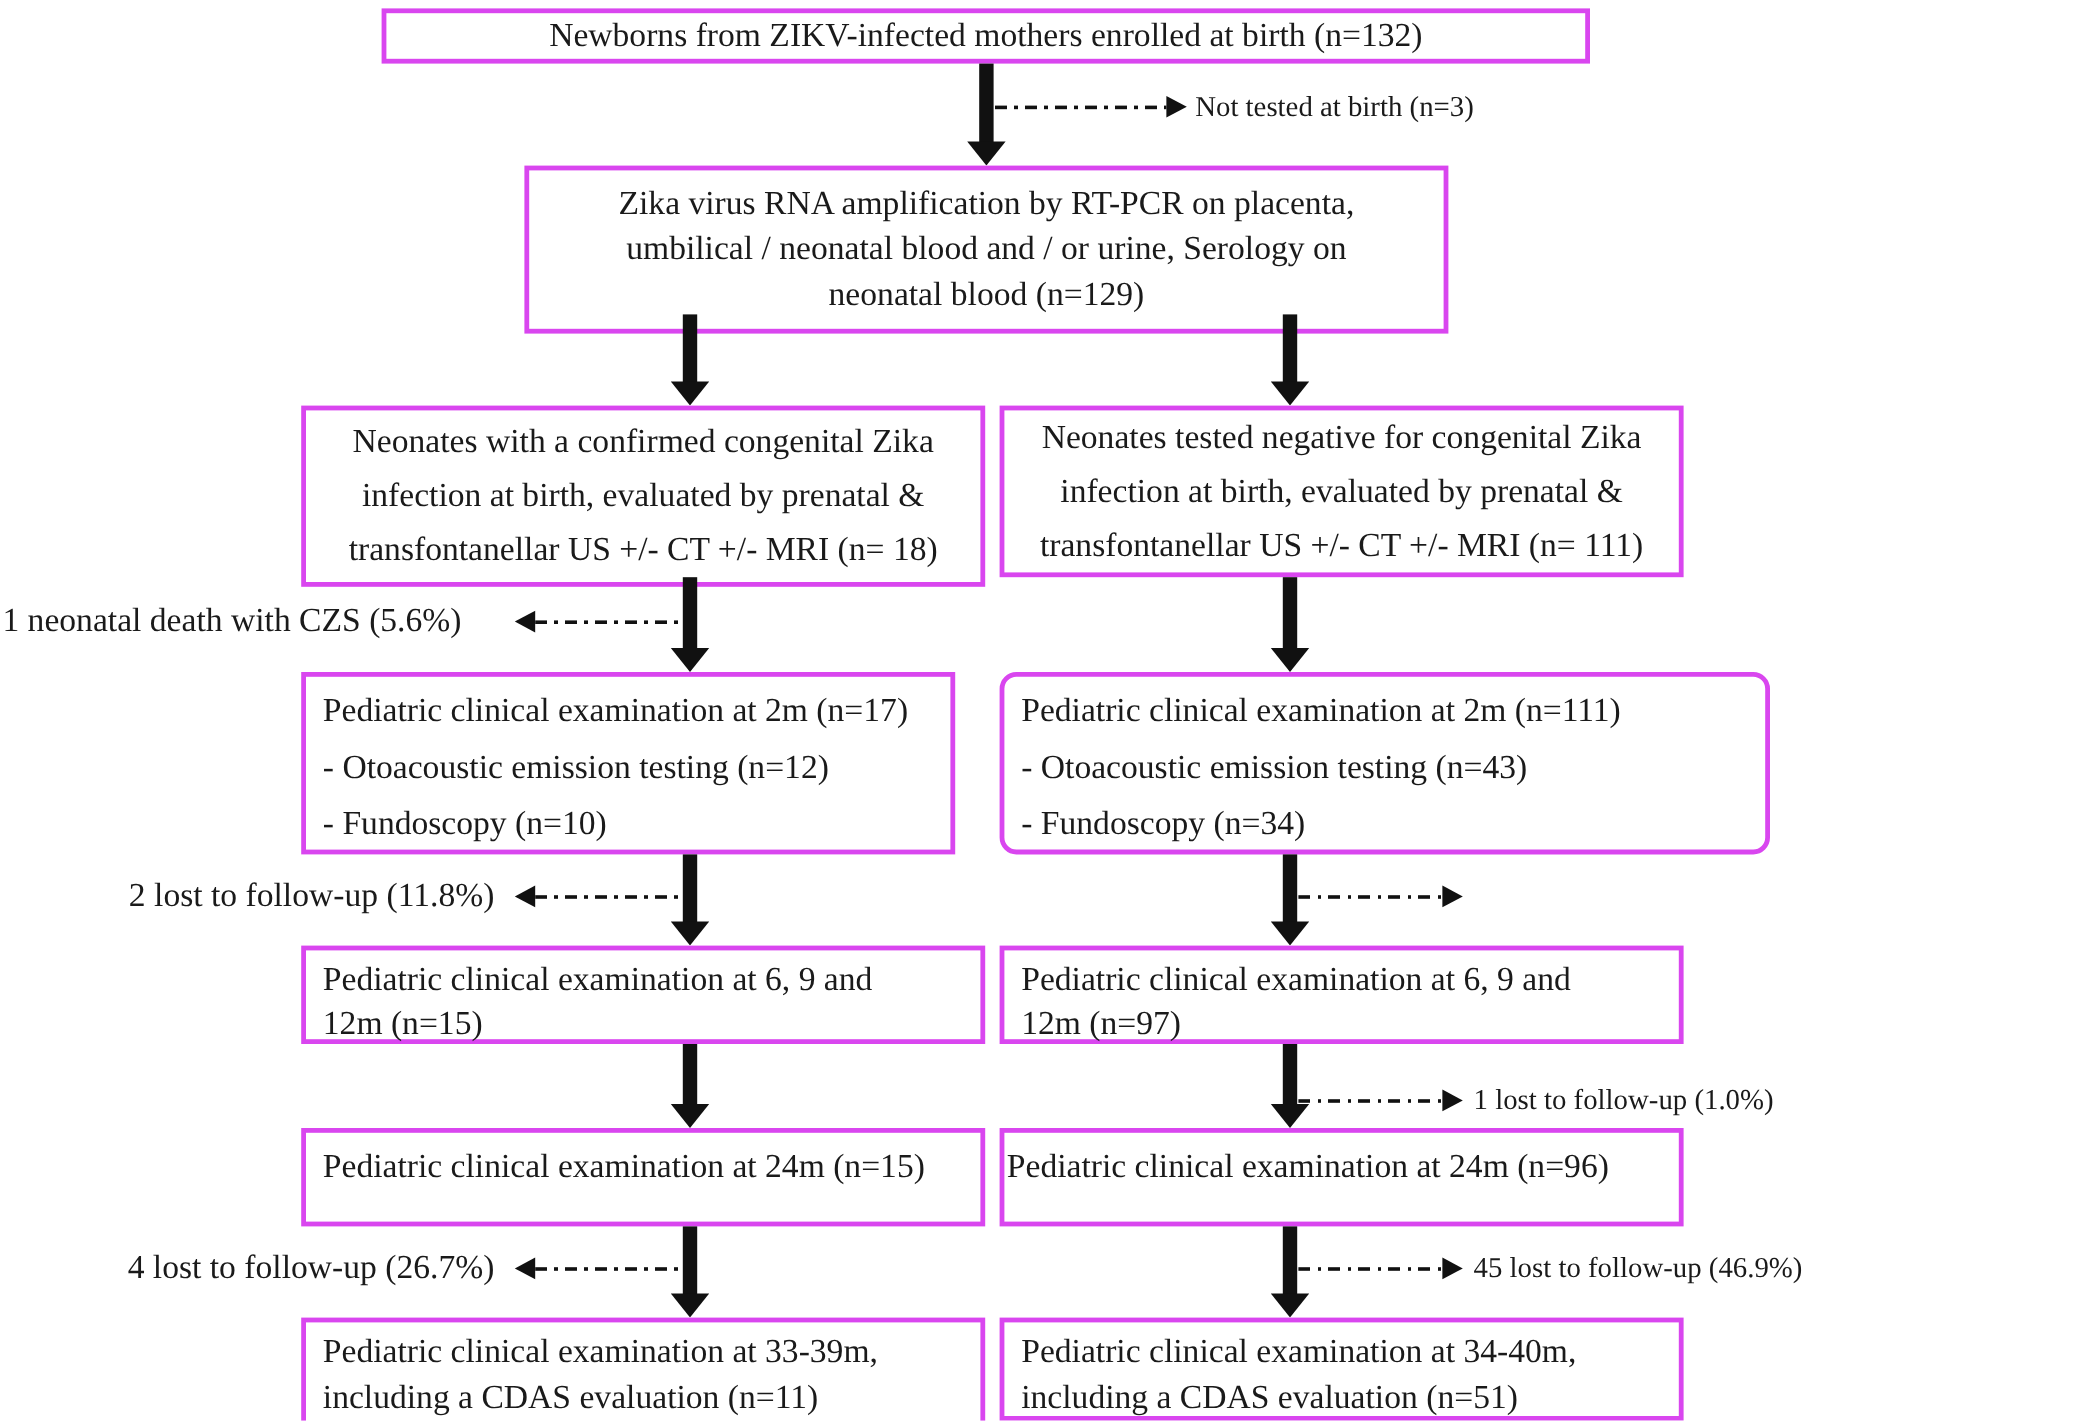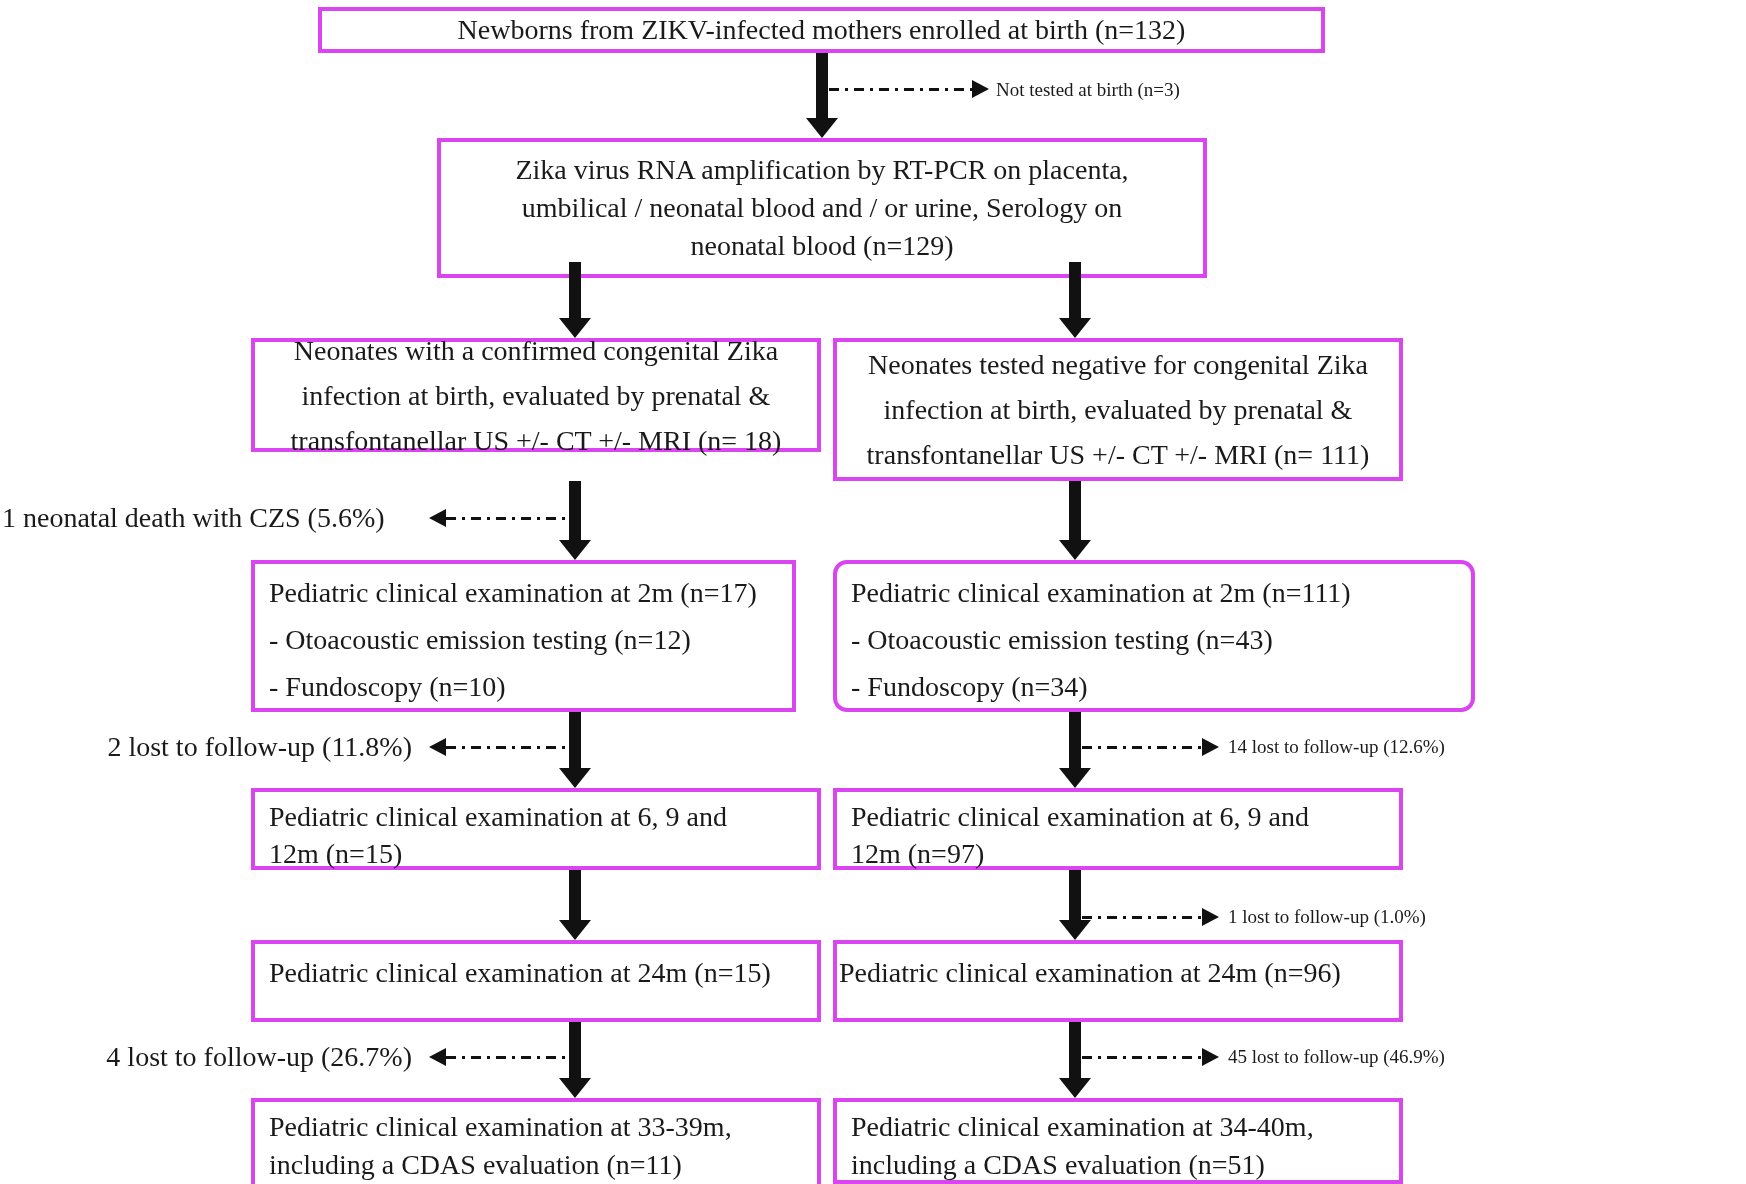--- a/index.html
+++ b/index.html
@@ -57,21 +57,21 @@
   }
   .head-left {
     position: absolute;
     width: 0; height: 0;
     border-top: 9px solid transparent;
     border-bottom: 9px solid transparent;
     border-right: 17px solid #111111;
   }
   .annot {
     position: absolute;
-    font-size: 19px;
+    font-size: 24px;
     line-height: 34px;
     white-space: nowrap;
   }
   .annot-block {
     position: absolute;
     font-size: 28px;
     line-height: 34px;
   }
   .line { }
 </style>
@@ -95,21 +95,21 @@
     <div class="line" style="line-height:38px;">Zika virus RNA amplification by RT-PCR on placenta,</div>
     <div class="line" style="line-height:38px;">umbilical / neonatal blood and / or urine, Serology on</div>
     <div class="line" style="line-height:38px;">neonatal blood (n=129)</div>
   </div>
 
   <div class="vshaft" style="left:569px;top:262px;height:57px;"></div>
   <div class="vhead" style="left:559px;top:318px;"></div>
   <div class="vshaft" style="left:1069px;top:262px;height:57px;"></div>
   <div class="vhead" style="left:1059px;top:318px;"></div>
 
-  <div class="box center-text" style="left:251px;top:338px;width:570px;height:114px;">
+  <div class="box center-text" style="left:251px;top:338px;width:570px;height:151px;">
     <div class="line" style="line-height:45px;">Neonates with a confirmed congenital Zika</div>
     <div class="line" style="line-height:45px;">infection at birth, evaluated by prenatal &amp;</div>
     <div class="line" style="line-height:45px;">transfontanellar US +/- CT +/- MRI (n= 18)</div>
   </div>
   <div class="box center-text" style="left:833px;top:338px;width:570px;height:143px;">
     <div class="line" style="line-height:45px;">Neonates tested negative for congenital Zika</div>
     <div class="line" style="line-height:45px;">infection at birth, evaluated by prenatal &amp;</div>
     <div class="line" style="line-height:45px;">transfontanellar US +/- CT +/- MRI (n= 111)</div>
   </div>
 
@@ -137,21 +137,20 @@
   <div class="vhead" style="left:559px;top:768px;"></div>
   <div class="vshaft" style="left:1069px;top:712px;height:57px;"></div>
   <div class="vhead" style="left:1059px;top:768px;"></div>
 
   <div class="head-left" style="left:429px;top:738px;"></div>
   <div class="dashdot" style="left:446px;top:746px;width:123px;"></div>
   <div class="annot-block" style="left:0px;top:730px;width:412px;text-align:right;">2 lost to follow-up (11.8%)</div>
 
   <div class="dashdot" style="left:1082px;top:746px;width:120px;"></div>
   <div class="head-right" style="left:1202px;top:738px;"></div>
-  <div class="annot" style="left:1228px;top:730px;">14 lost to follow-up (12.6%)</div>
 
   <div class="box left-text" style="left:251px;top:788px;width:570px;height:82px;padding:6px 0 0 14px;">
     <div class="line" style="line-height:37px;">Pediatric clinical examination at 6, 9 and</div>
     <div class="line" style="line-height:37px;">12m (n=15)</div>
   </div>
   <div class="box left-text" style="left:833px;top:788px;width:570px;height:82px;padding:6px 0 0 14px;">
     <div class="line" style="line-height:37px;">Pediatric clinical examination at 6, 9 and</div>
     <div class="line" style="line-height:37px;">12m (n=97)</div>
   </div>
 

